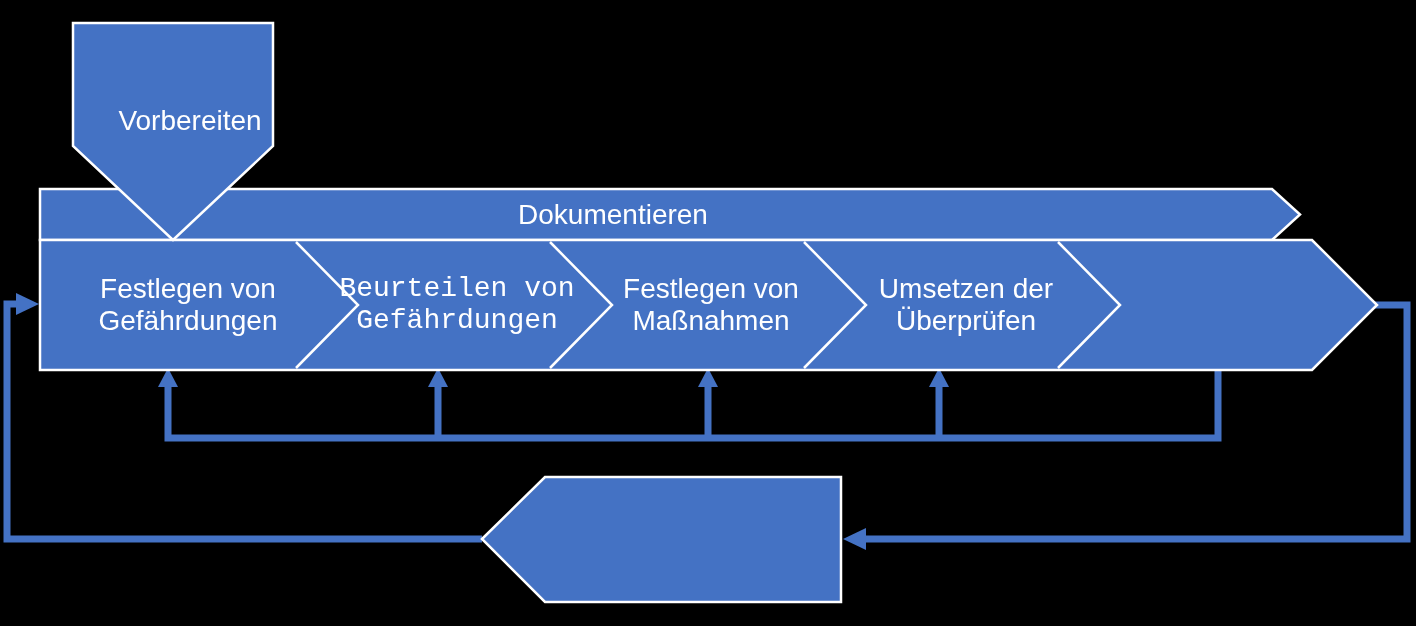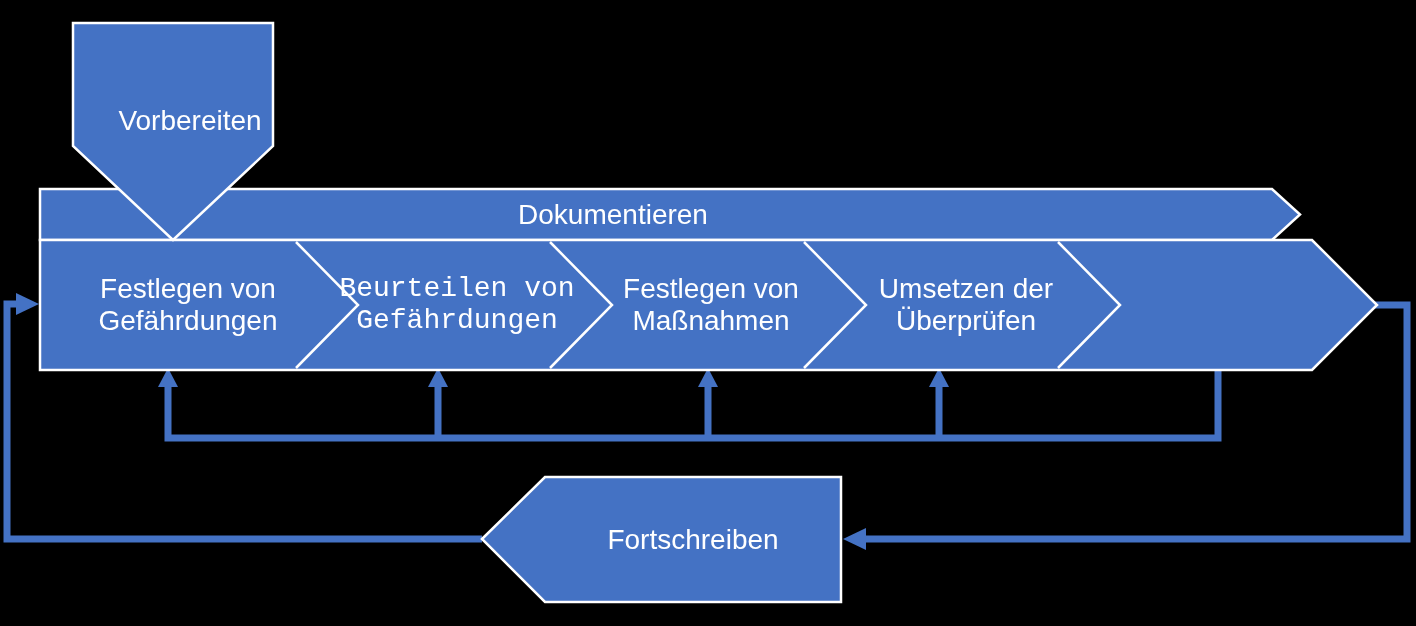--- a/index.html
+++ b/index.html
@@ -97,15 +97,14 @@
   <div class="label" style="left:337px; top:240px; width:240px; height:130px;font-family:Liberation Mono, monospace;">Beurteilen von
 Gefährdungen</div>
 
   <div class="label" style="left:591px; top:240px; width:240px; height:130px;">Festlegen von
 Maßnahmen</div>
 
   <div class="label" style="left:846px; top:240px; width:240px; height:130px;">Umsetzen der
 Überprüfen</div>
 
 
-  <div class="label" style="left:545px; top:477px; width:296px; height:125px;">Fortschreiben</div>
 
 </div>
 
 </body></html>

